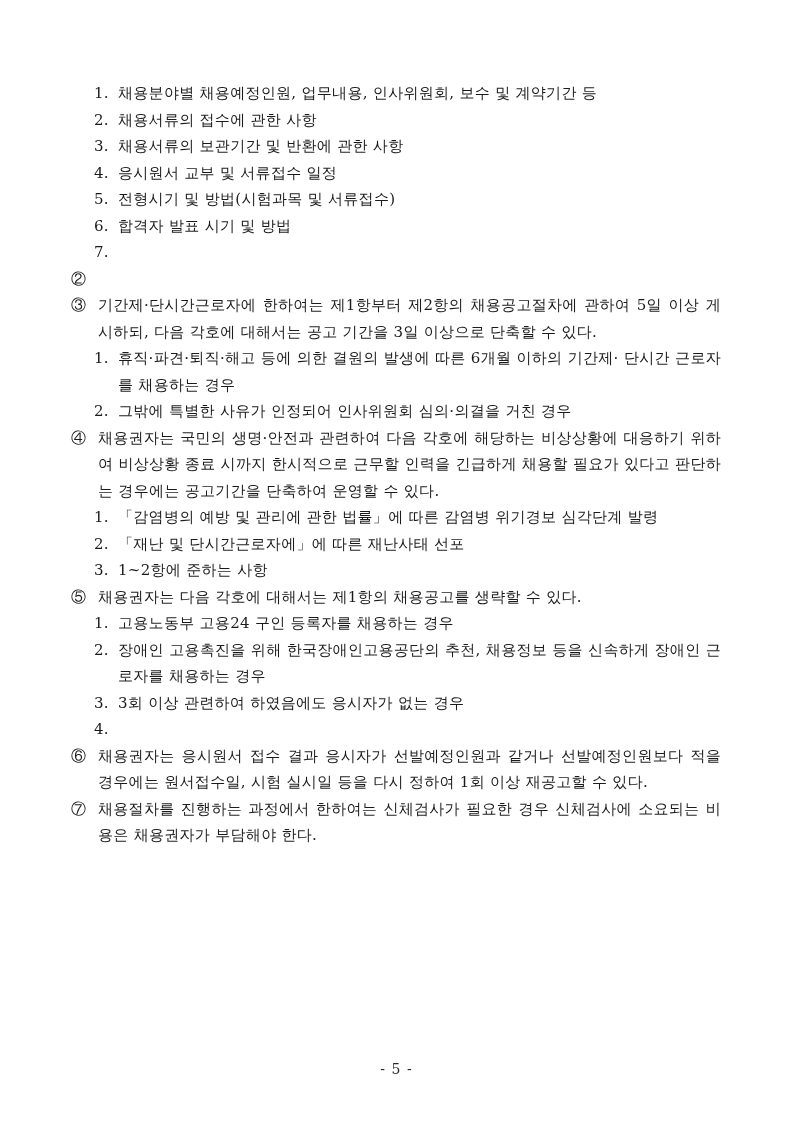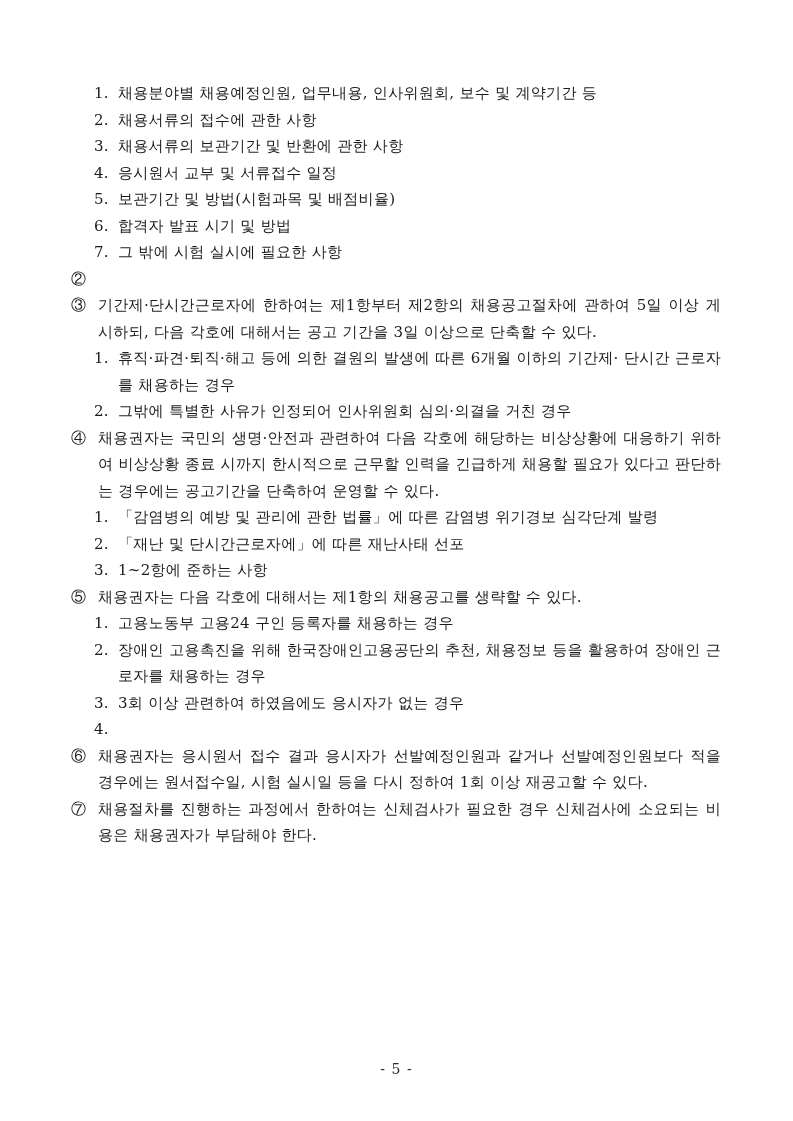--- a/index.html
+++ b/index.html
@@ -79,29 +79,28 @@
       <div class="block sub">
         <span class="marker">3.</span>
         <span class="text">채용서류의 보관기간 및 반환에 관한 사항</span>
       </div>
       <div class="block sub">
         <span class="marker">4.</span>
         <span class="text">응시원서 교부 및 서류접수 일정</span>
       </div>
       <div class="block sub">
         <span class="marker">5.</span>
-        <span class="text">보관기간 및 방법(시험과목 및 배점비율)</span>
+        <span class="text">전형시기 및 방법(시험과목 및 서류접수)</span>
       </div>
       <div class="block sub">
         <span class="marker">6.</span>
         <span class="text">합격자 발표 시기 및 방법</span>
       </div>
       <div class="block sub">
         <span class="marker">7.</span>
-        <span class="text">그 밖에 시험 실시에 필요한 사항</span>
       </div>
       <div class="block main">
         <span class="marker">②</span>
       </div>
       <div class="block main">
         <span class="marker">③</span>
         <span class="text">기간제·단시간근로자에 한하여는 제1항부터 제2항의 채용공고절차에 관하여 5일 이상 게시하되, 다음 각호에 대해서는 공고 기간을 3일 이상으로 단축할 수 있다.</span>
       </div>
       <div class="block sub">
         <span class="marker">1.</span>
@@ -130,21 +129,21 @@
       <div class="block main">
         <span class="marker">⑤</span>
         <span class="text">채용권자는 다음 각호에 대해서는 제1항의 채용공고를 생략할 수 있다.</span>
       </div>
       <div class="block sub">
         <span class="marker">1.</span>
         <span class="text">고용노동부 고용24 구인 등록자를 채용하는 경우</span>
       </div>
       <div class="block sub">
         <span class="marker">2.</span>
-        <span class="text">장애인 고용촉진을 위해 한국장애인고용공단의 추천, 채용정보 등을 활용하여 장애인 근로자를 채용하는 경우</span>
+        <span class="text">장애인 고용촉진을 위해 한국장애인고용공단의 추천, 채용정보 등을 신속하게 장애인 근로자를 채용하는 경우</span>
       </div>
       <div class="block sub">
         <span class="marker">3.</span>
         <span class="text">3회 이상 관련하여 하였음에도 응시자가 없는 경우</span>
       </div>
       <div class="block sub">
         <span class="marker">4.</span>
       </div>
       <div class="block main">
         <span class="marker">⑥</span>

